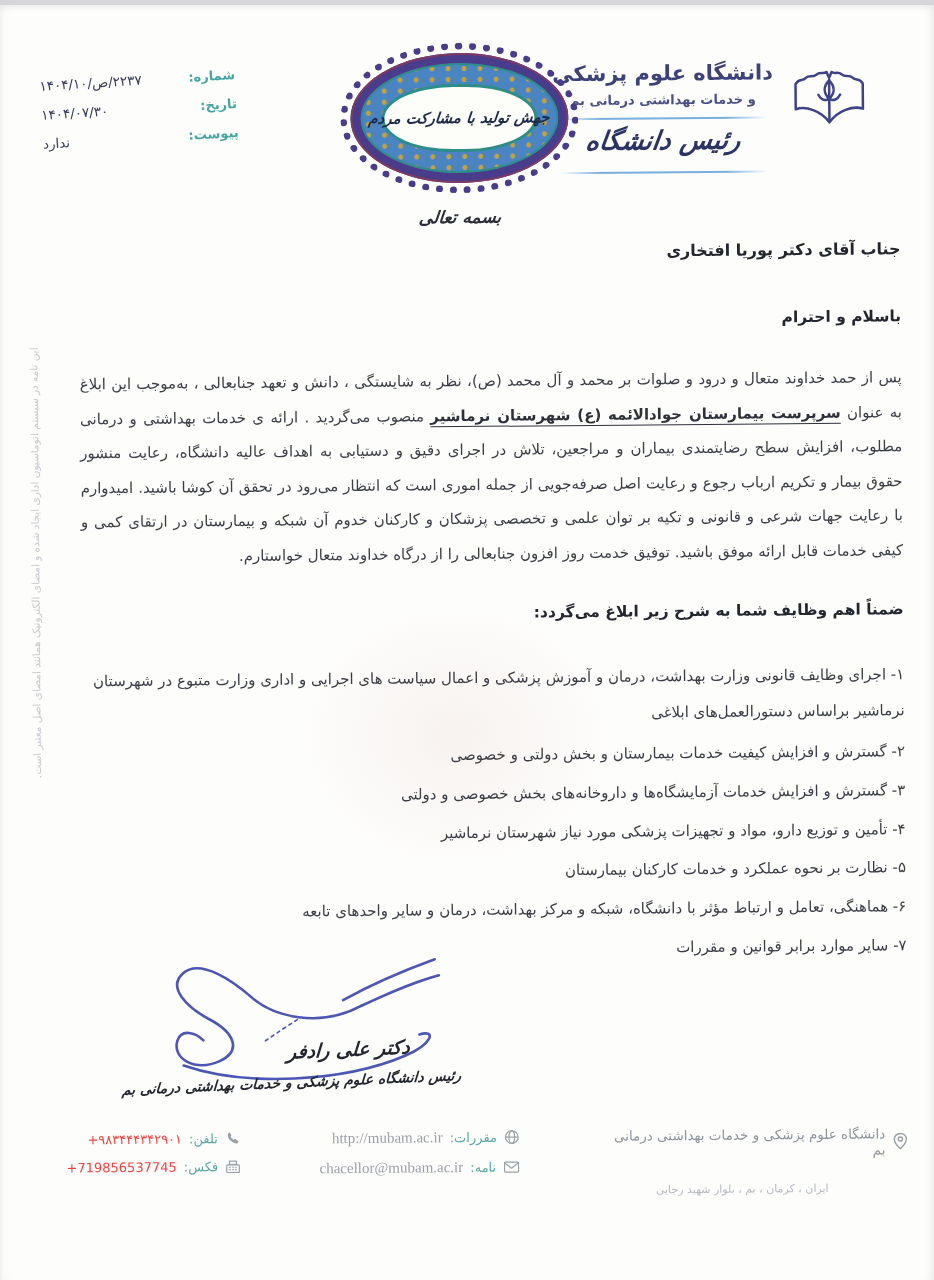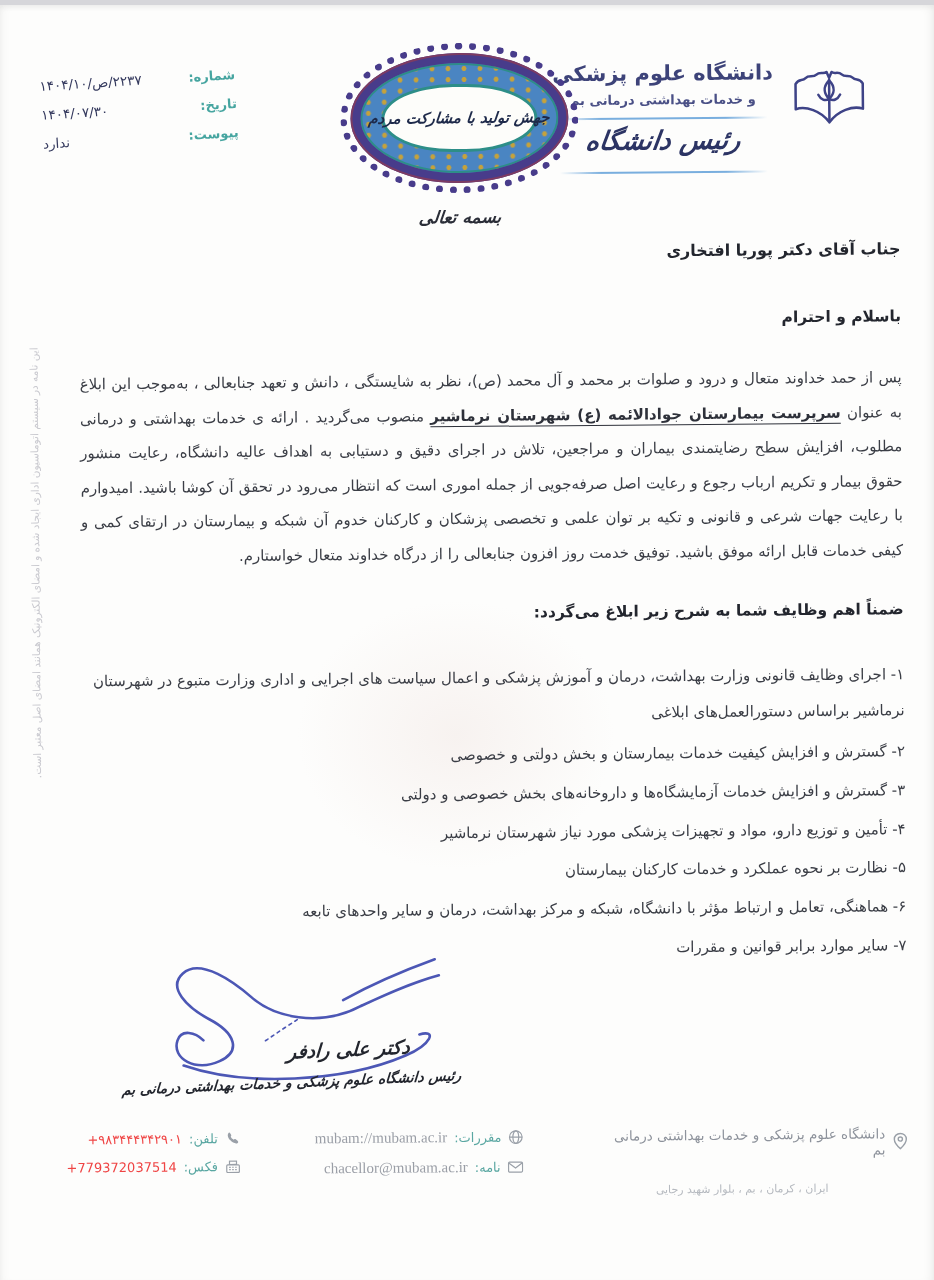--- a/index.html
+++ b/index.html
@@ -169,21 +169,21 @@
       <div class="f-col">
         <div class="f-row">
           <span class="f-icon">
             <svg width="15" height="15" viewBox="0 0 15 15" fill="none" stroke="#9aa0a8" stroke-width="1.2">
               <circle cx="7.5" cy="7.5" r="6.3"></circle>
               <ellipse cx="7.5" cy="7.5" rx="2.9" ry="6.3"></ellipse>
               <path d="M1.2 7.5 H13.8"></path>
             </svg>
           </span>
           <span class="f-label">مقررات:</span>
-          <span class="f-val-en">mubam://mubam.ac.ir</span>
+          <span class="f-val-en">http://mubam.ac.ir</span>
         </div>
         <div class="f-row">
           <span class="f-icon">
             <svg width="16" height="13" viewBox="0 0 16 13" fill="none" stroke="#9aa0a8" stroke-width="1.2">
               <rect x="1" y="1.5" width="14" height="10" rx="1.2"></rect>
               <path d="M1.5 2.5 L8 7.5 L14.5 2.5"></path>
             </svg>
           </span>
           <span class="f-label">نامه:</span>
           <span class="f-val-en">chacellor@mubam.ac.ir</span>
@@ -202,19 +202,19 @@
         </div>
         <div class="f-row">
           <span class="f-icon">
             <svg width="15" height="14" viewBox="0 0 15 14" fill="none" stroke="#9aa0a8" stroke-width="1.2">
               <rect x="4" y="1" width="7" height="3.4"></rect>
               <rect x="1.2" y="4.8" width="12.6" height="7.6" rx="1"></rect>
               <path d="M3.6 7.2 H5.2 M6.6 7.2 H8.2 M9.6 7.2 H11.2 M3.6 9.6 H5.2 M6.6 9.6 H8.2 M9.6 9.6 H11.2"></path>
             </svg>
           </span>
           <span class="f-label">فکس:</span>
-          <span class="f-val-fa">+779372037514</span>
+          <span class="f-val-fa">+719856537745</span>
         </div>
       </div>
 
     </div>
   </div>
 </div>
 
 </body></html>

